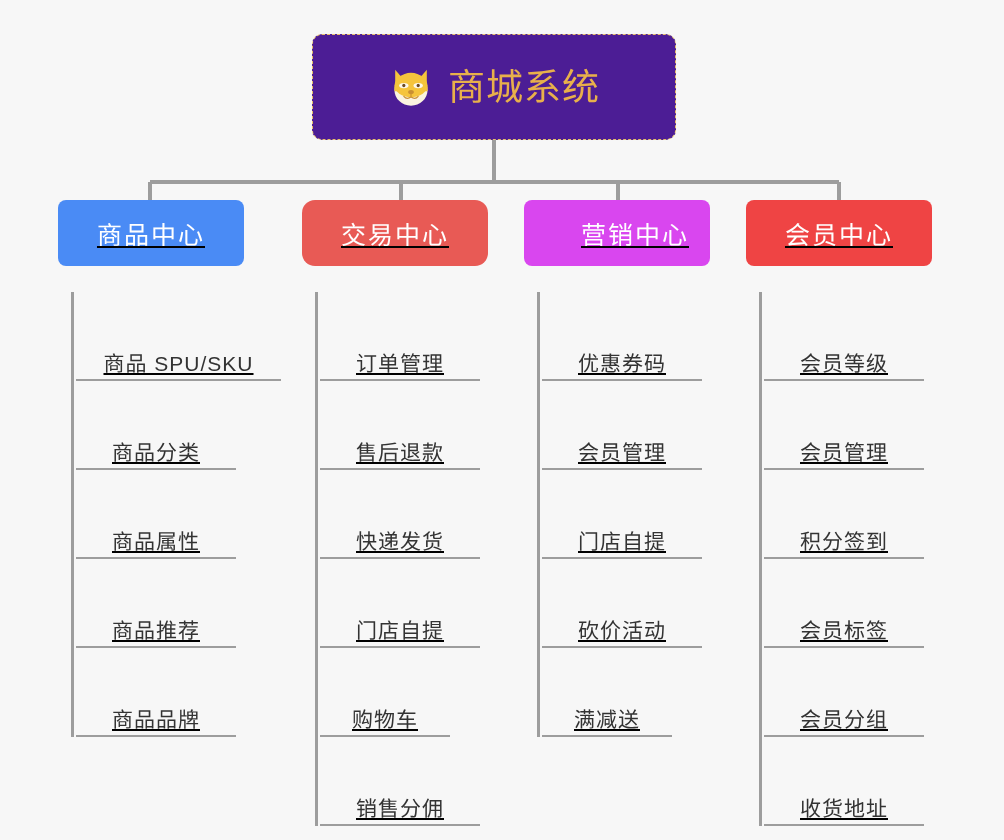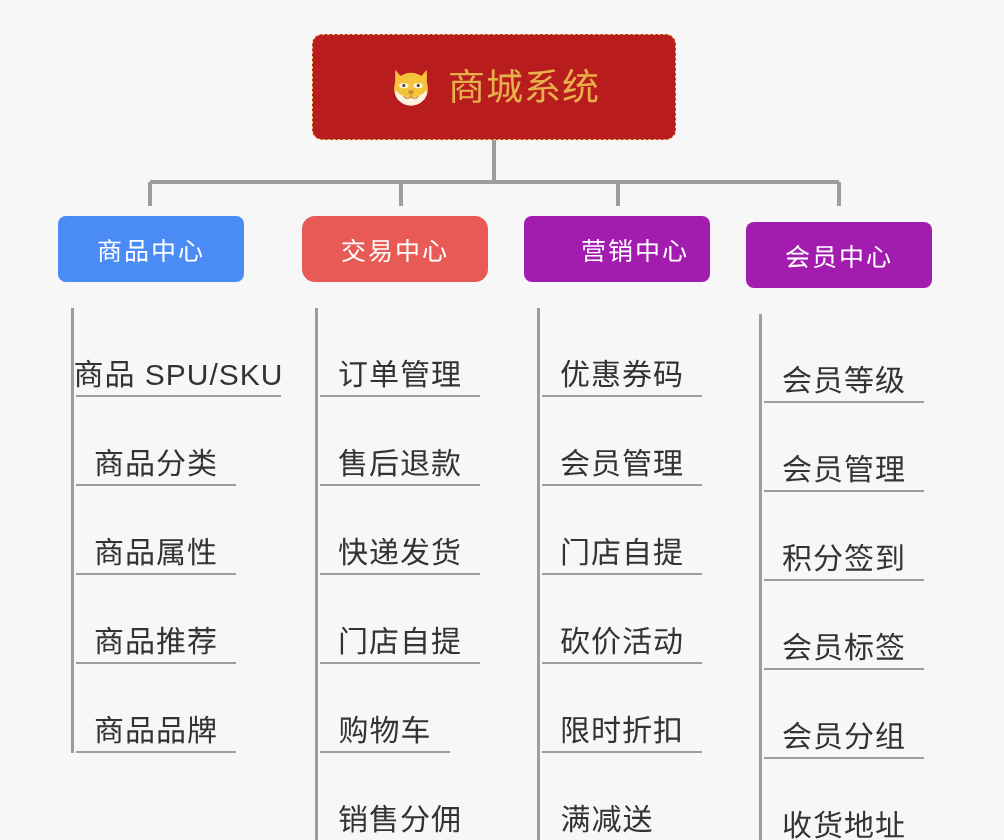--- a/index.html
+++ b/index.html
@@ -25,21 +25,21 @@
   }
 
   
   .root-node {
     position: absolute;
     left: 312px;
     top: 34px;
     width: 364px;
     height: 106px;
     box-sizing: border-box;
-    background: #b91c1c;
+    background: #4c1d95;
     border: 1px dashed #e8bf6a;
     border-radius: 10px;
     display: flex;
     align-items: center;
     justify-content: center;
     gap: 14px;
   }
   .root-title {
     font-size: 37px;
     line-height: 1;
@@ -59,22 +59,23 @@
     position: absolute;
     left: 0; top: 0;
     width: 1004px;
     height: 840px;
     pointer-events: none;
   }
 
   
   .column {
     position: absolute;
-    top: 216px;
+    top: 200px;
     width: 220px;
+    text-decoration: underline;
   }
   .col-0 { left: 58px; }
   .col-1 { left: 302px; }
   .col-2 { left: 524px; }
   .col-3 { left: 746px; }
 
   .cat-box {
     width: 186px;
     height: 66px;
     box-sizing: border-box;
@@ -107,21 +108,21 @@
     height: 89px;
     box-sizing: border-box;
     border-bottom: 2px solid #9d9d9d;
     display: flex;
     align-items: flex-end;
     justify-content: center;
     padding-bottom: 4px;
     width: 160px;
   }
   .leaf-item .leaf-label {
-    font-size: 30px;
+    font-size: 21px;
     color: #333333;
     white-space: nowrap;
     letter-spacing: 1px;
     line-height: 1.1;
     padding: 0 6px;
     margin-top: 8px;
   }
   
   .leaf-item.narrow { width: 130px; }
   .leaf-item.wide   { width: 205px; }
@@ -198,45 +199,42 @@
       <div class="leaf-item narrow" style="border-bottom-color: rgb(157, 157, 157);">
           <span class="leaf-label">购物车</span>
         </div>
       <div class="leaf-item" style="border-bottom-color: rgb(157, 157, 157);">
           <span class="leaf-label">销售分佣</span>
         </div>
     </div>
   </div>
 
   <div class="column col-2">
-    <div class="cat-box" style="background: #a21caf; padding-left: 36px;">营销中心</div>
+    <div class="cat-box" style="background: #d946ef; padding-left: 36px;">营销中心</div>
     <div class="leaf-list">
       <div class="leaf-item" style="border-bottom-color: rgb(157, 157, 157);">
           <span class="leaf-label">优惠券码</span>
         </div>
       <div class="leaf-item" style="border-bottom-color: rgb(157, 157, 157);">
           <span class="leaf-label">会员管理</span>
         </div>
       <div class="leaf-item" style="border-bottom-color: rgb(157, 157, 157);">
           <span class="leaf-label">门店自提</span>
         </div>
       <div class="leaf-item" style="border-bottom-color: rgb(157, 157, 157); align-items: flex-end;">
           <span class="leaf-label">砍价活动</span>
         </div>
-      <div class="leaf-item" style="border-bottom-color: rgb(157, 157, 157);">
-          <span class="leaf-label">限时折扣</span>
-        </div>
       <div class="leaf-item narrow" style="border-bottom-color: rgb(157, 157, 157);">
           <span class="leaf-label">满减送</span>
         </div>
     </div>
   </div>
 
   <div class="column col-3">
-    <div class="cat-box" style="background: #a21caf; margin-top: 6px;">会员中心</div>
+    <div class="cat-box" style="background: #ef4444;">会员中心</div>
     <div class="leaf-list">
       <div class="leaf-item" style="border-bottom-color: rgb(157, 157, 157);">
           <span class="leaf-label">会员等级</span>
         </div>
       <div class="leaf-item" style="border-bottom-color: rgb(157, 157, 157);">
           <span class="leaf-label">会员管理</span>
         </div>
       <div class="leaf-item" style="border-bottom-color: rgb(157, 157, 157);">
           <span class="leaf-label">积分签到</span>
         </div>

